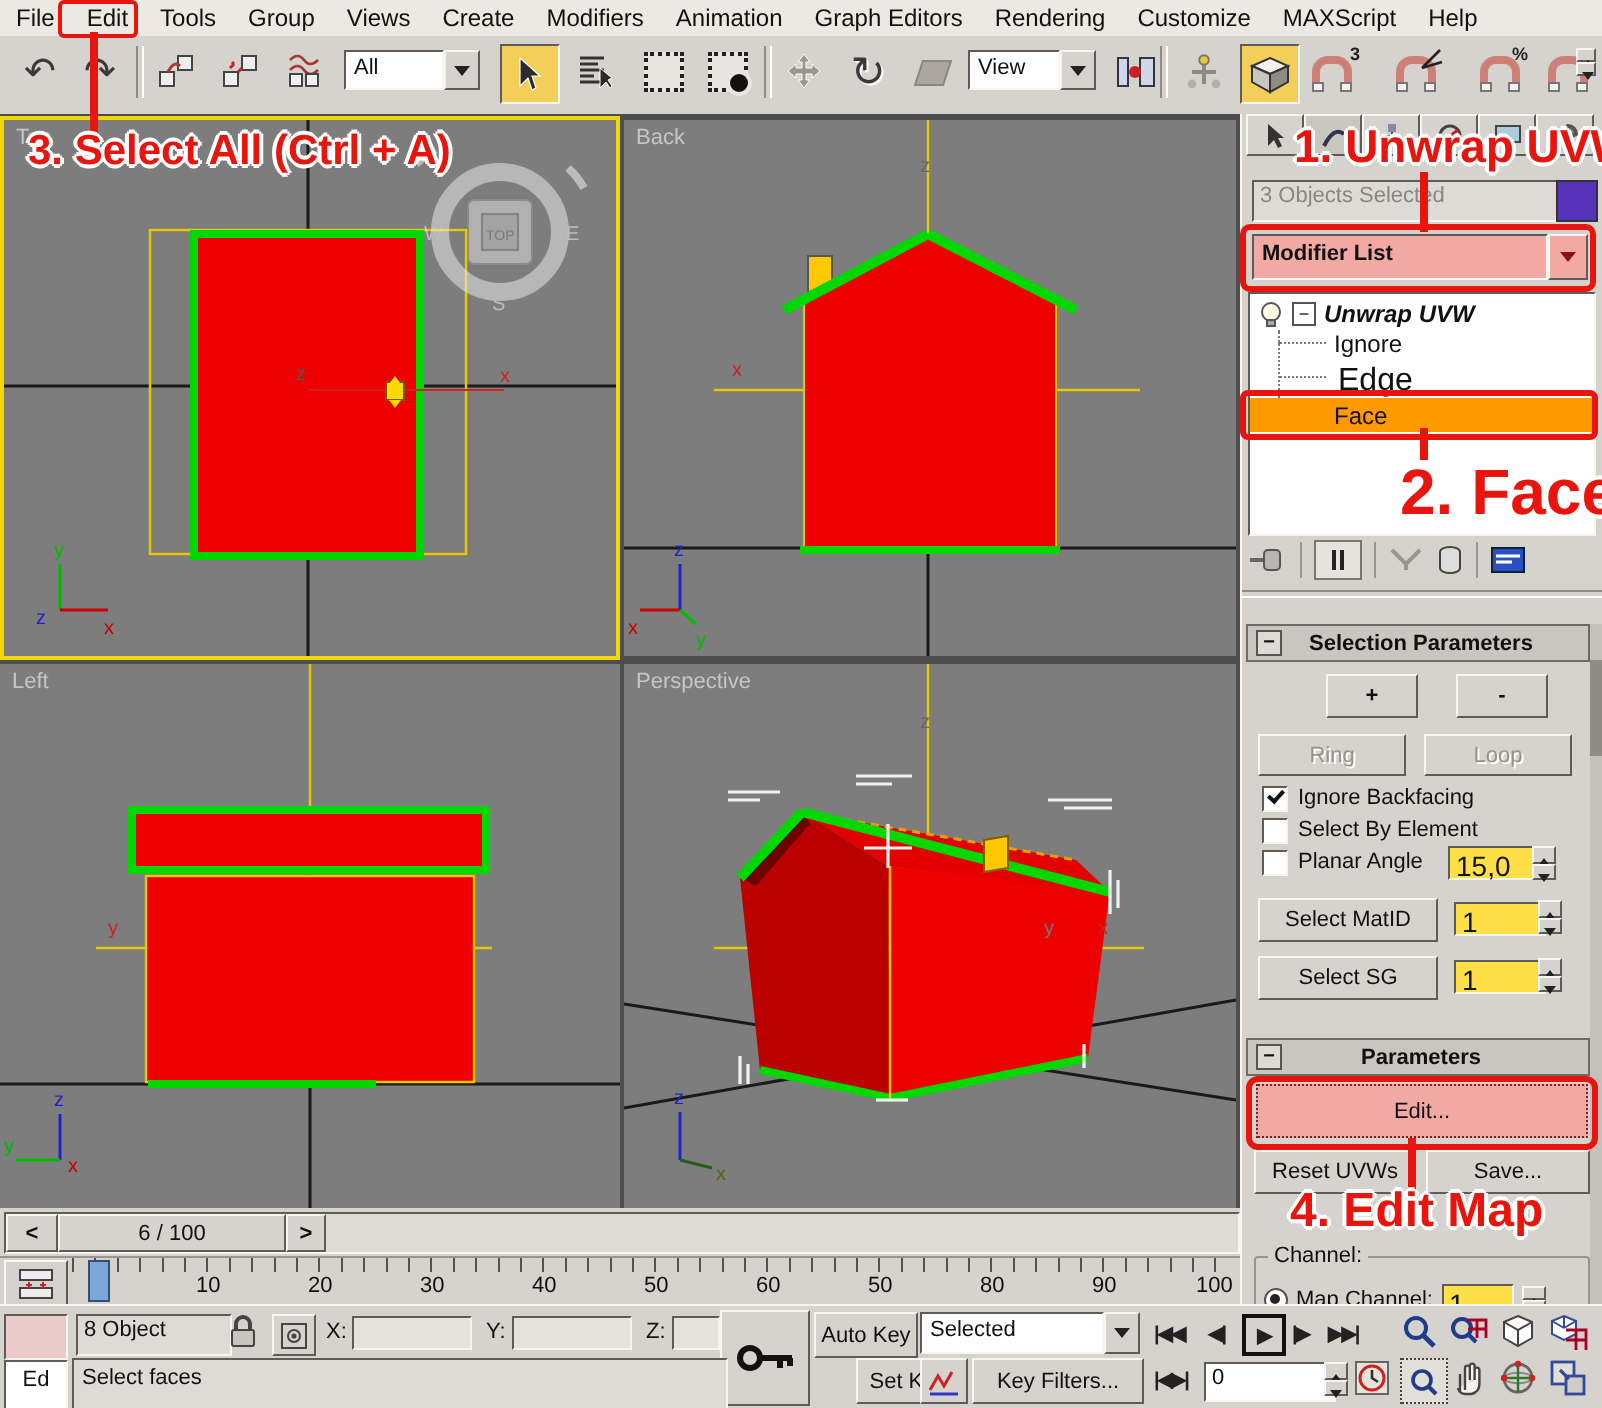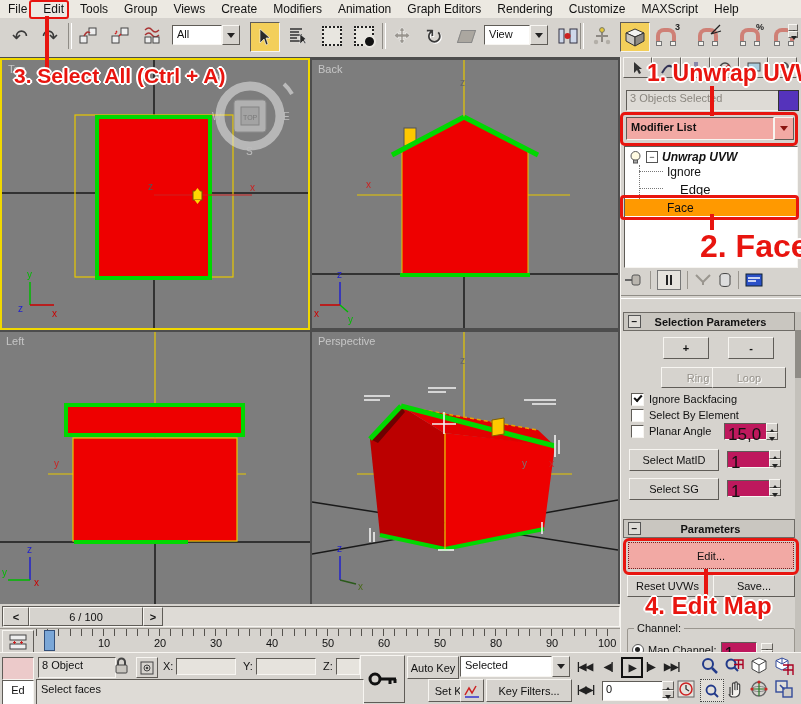--- a/index.html
+++ b/index.html
@@ -45,21 +45,21 @@
             display:flex;align-items:center;font-weight:bold;font-size:11px;}
   .rollhead .minus{width:11px;height:11px;border:1px solid #555;margin:0 4px;background:#dedbd6;display:flex;align-items:center;justify-content:center;font-weight:bold;font-size:10px;line-height:1;}
   .rollhead .rtitle{flex:1;text-align:center;margin-right:18px;}
   .chk{position:absolute;width:11px;height:11px;background:#fff;border:1px solid;border-color:#5f5c57 #f7f5f1 #f7f5f1 #5f5c57;}
   .chk.checked::after{content:"";position:absolute;left:2px;top:1px;width:6px;height:3px;border-left:2px solid #111;border-bottom:2px solid #111;transform:rotate(-48deg);}
   .spin{position:absolute;width:12px;height:17px;display:flex;flex-direction:column;}
   .spin div{flex:1;background:var(--panel-grey);border:1px solid;border-color:#f7f5f1 #5f5c57 #5f5c57 #f7f5f1;position:relative;}
   .spin div::after{content:"";position:absolute;left:2px;border:3px solid transparent;}
   .spin .up::after{top:2px;border-bottom:4px solid #222;}
   .spin .dn::after{top:4px;border-top:4px solid #222;}
-  .field{position:absolute;background:#be185d;border:1px solid;border-color:#5f5c57 #f7f5f1 #f7f5f1 #5f5c57;font-size:17px;padding:1px 3px;}
+  .field{position:absolute;background:#fde047;border:1px solid;border-color:#5f5c57 #f7f5f1 #f7f5f1 #5f5c57;font-size:14px;padding:1px 3px;}
   .dottree{border-left:1px dotted #777;}
   
   #statusbar{left:0;top:652px;width:801px;height:52px;background:var(--panel-grey);border-top:1px solid #f7f5f1;}
   .pb{font-size:10px;letter-spacing:-1px;font-weight:bold;color:#222;}
   .navicon{width:22px;height:21px;}
   text{font-family:"Liberation Sans",sans-serif;}
 </style>
 </head>
 <body>
 
@@ -411,21 +411,21 @@
             <rect x="4.5" y="10" width="4" height="3" fill="#aaa" stroke="#555"></rect>
           </svg>
         <span style="width:10px;height:10px;border:1px solid #555;display:inline-flex;align-items:center;justify-content:center;font-size:9px;line-height:1;">−</span>
         <span style="font-weight:bold;font-style:italic;font-size:12px;">Unwrap UVW</span>
       </div>
       <div class="dottree" style="position:absolute;left:14px;top:18px;height:50px;"></div>
       <div style="position:absolute;left:14px;top:24px;width:24px;border-top:1px dotted #777;"></div>
       <div style="position:absolute;left:14px;top:41px;width:24px;border-top:1px dotted #777;"></div>
       <div style="position:absolute;left:14px;top:58px;width:24px;border-top:1px dotted #777;"></div>
       <div style="position:absolute;left:42px;top:18px;font-size:12px;">Ignore</div>
-      <div style="position:absolute;left:55px;top:35px;font-size:13px;">Edge</div>
+      <div style="position:absolute;left:44px;top:35px;font-size:16px;">Edge</div>
       <div style="position:absolute;left:0px;top:52px;width:172px;height:17px;background:var(--face-orange);">
         <span style="position:absolute;left:42px;top:2px;font-size:12px;">Face</span>
       </div>
     </div>
 
     <div class="abs" style="left:3px;top:212px;width:175px;height:22px;display:flex;align-items:center;gap:6px;">
       <svg width="20" height="16">
           <path d="M1 8 h7" stroke="#666" stroke-width="2"></path>
           <rect x="8" y="3" width="8" height="10" rx="2" fill="#b9b5ae" stroke="#555"></rect>
         </svg>
@@ -450,21 +450,21 @@
         </svg>
     </div>
     <div class="abs" style="left:0px;top:238px;width:181px;height:2px;border-top:1px solid #8f8c86;border-bottom:1px solid #fff;"></div>
 
     <div class="rollhead" style="top:255px;">
       <span class="minus">−</span>
       <span class="rtitle">Selection Parameters</span>
     </div>
     <div class="abs raised btn" style="left:42px;top:280px;width:44px;height:20px;font-weight:bold;">+</div>
     <div class="abs raised btn" style="left:107px;top:280px;width:44px;height:20px;font-weight:bold;">-</div>
-    <div class="abs raised btn dis" style="left:8px;top:310px;width:72px;height:19px;margin-left:32px;">Ring</div>
+    <div class="abs raised btn dis" style="left:8px;top:310px;width:72px;height:19px;">Ring</div>
     <div class="abs raised btn dis" style="left:91px;top:310px;width:72px;height:19px;">Loop</div>
 
     <div class="chk checked" style="left:10px;top:336px;"></div>
     <span class="abs" style="left:28px;top:336px;">Ignore Backfacing</span>
     <div class="chk" style="left:10px;top:352px;"></div>
     <span class="abs" style="left:28px;top:352px;">Select By Element</span>
     <div class="chk" style="left:10px;top:368px;"></div>
     <span class="abs" style="left:28px;top:368px;">Planar Angle</span>
     <div class="field" style="left:103px;top:366px;width:38px;height:13px;">15,0</div>
     <div class="spin" style="left:145px;top:366px;">

